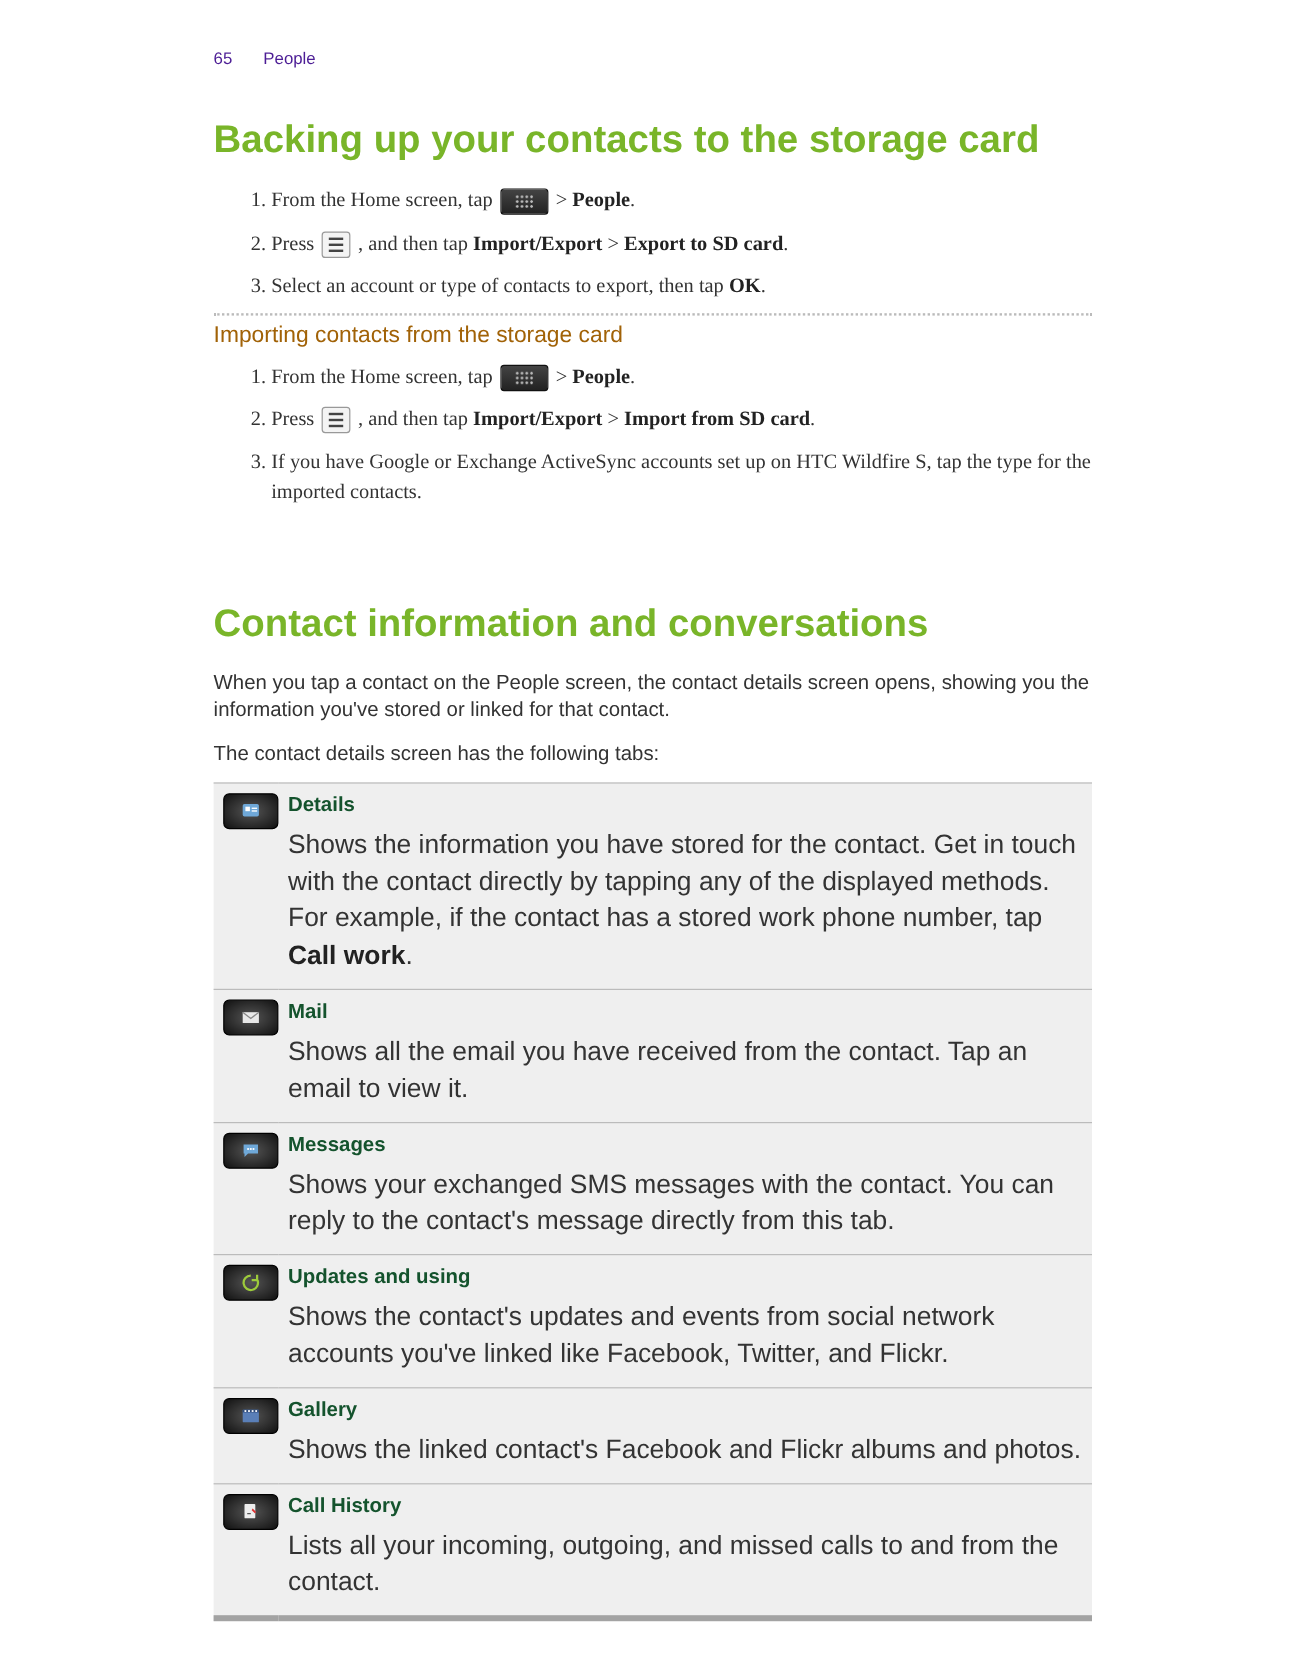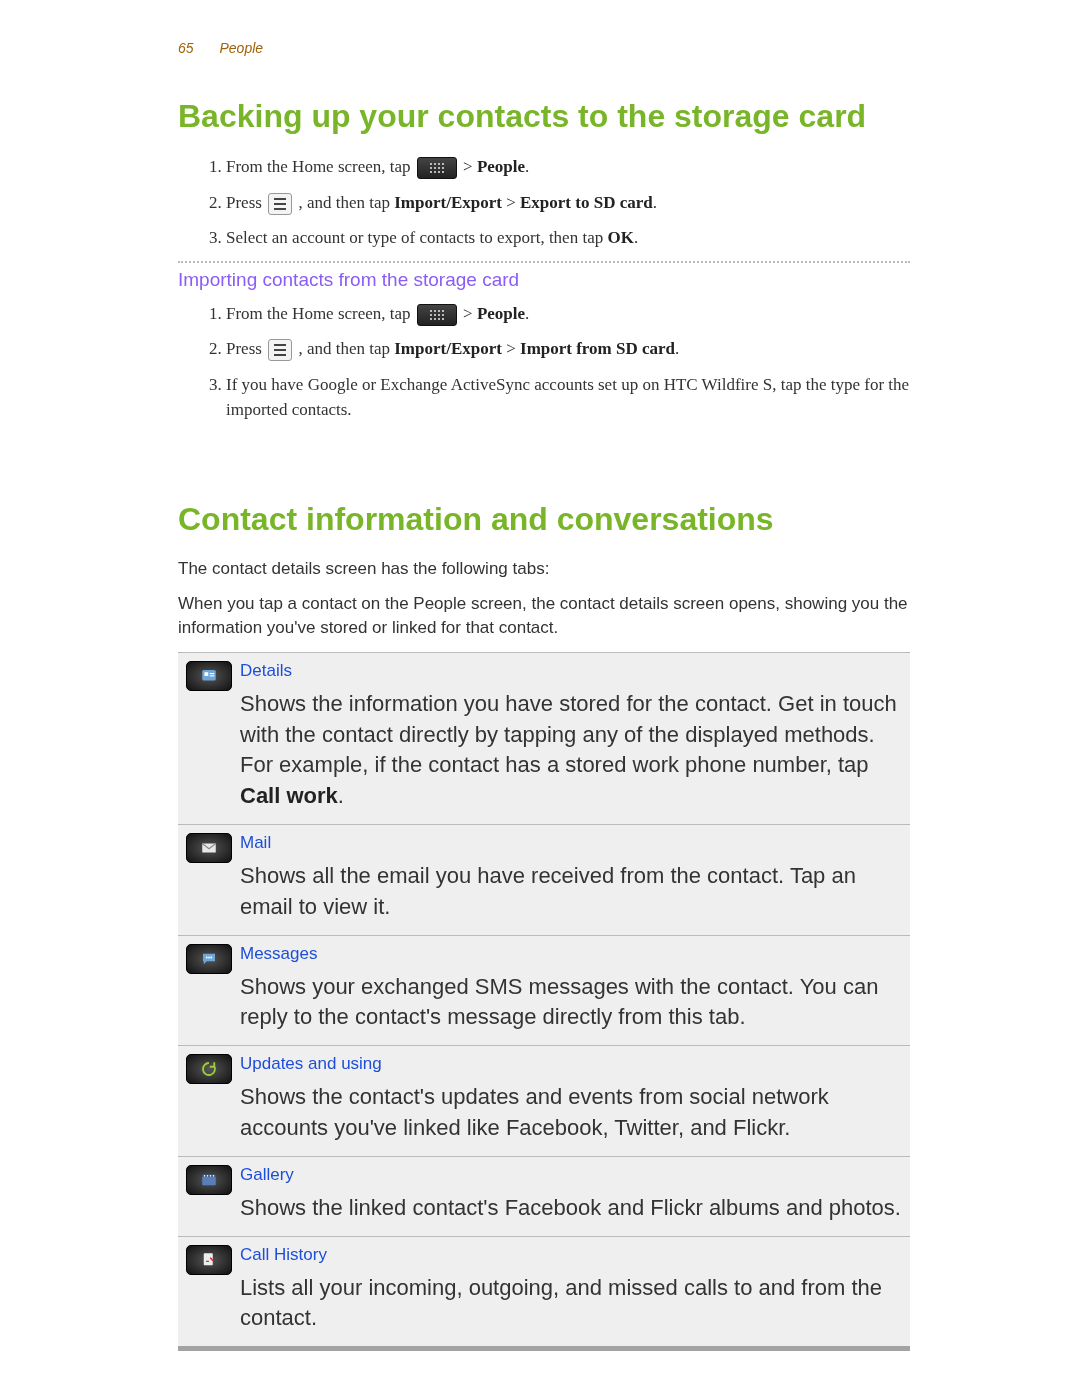--- a/index.html
+++ b/index.html
@@ -8,23 +8,22 @@
     background: #fff;
     font-family: "Helvetica Neue", Helvetica, Arial, sans-serif;
     color: #333;
     width: 1080px;
   }
   .page {
     padding: 40px 170px 60px 178px;
   }
   .header-row {
     font-size: 14px;
-    color: #a16207;
+    color: #4c1d95;
     margin-bottom: 40px;
-    font-style: italic;
   }
   .header-row span { display:inline-block; }
   .page-num { margin-right: 22px; }
   h1.green {
     color: #79b529;
     font-size: 32px;
     font-weight: 600;
     margin: 18px 0 18px 0;
     line-height:1.25;
   }
@@ -77,21 +76,21 @@
     height:2px;
     background:#444;
     box-shadow: 0 5px 0 #444, 0 10px 0 #444;
   }
   hr.dotted {
     border:none;
     border-top: 2px dotted #bbb;
     margin: 6px 0 6px 0;
   }
   h3.subgreen {
-    color:#8b5cf6;
+    color:#a16207;
     font-weight:500;
     font-size:19px;
     margin: 6px 0 10px 0;
   }
   p.body {
     font-size:17px;
     line-height:1.4;
     margin: 0 0 12px 0;
   }
   
@@ -111,21 +110,21 @@
   .tab-icon {
     width:44px; height:28px;
     border-radius:5px;
     background: radial-gradient(ellipse at center,#555 0%, #111 100%);
     border:1px solid #000;
     display:flex;
     align-items:center;
     justify-content:center;
   }
   .tab-icon svg { width:20px; height:18px; }
-  .tab-title { font-weight:400; font-size:17px; color:#1d4ed8; margin-bottom:8px;}
+  .tab-title { font-weight:700; font-size:17px; color:#14532d; margin-bottom:8px;}
   .tab-desc { font-size:22px; line-height:1.4; color:#333;}
 </style>
 </head>
 <body>
 
 <div class="page">
 
   <div class="header-row">
     <span class="page-num">65</span>
     <span>People</span>
@@ -157,22 +156,22 @@
     <li>
       <span>Press </span><span class="menu-icon"></span><span> , and then tap </span><span class="bold">Import/Export</span><span> &gt; </span><span class="bold">Import from SD card</span>.
     </li>
     <li>
       <span>If you have Google or Exchange ActiveSync accounts set up on HTC Wildfire S, tap the type for the imported contacts.</span>
     </li>
   </ol>
 
   <h1 class="green" style="margin-top:76px;">Contact information and conversations</h1>
 
+  <p class="body">When you tap a contact on the People screen, the contact details screen opens, showing you the information you've stored or linked for that contact.</p>
   <p class="body">The contact details screen has the following tabs:</p>
-  <p class="body">When you tap a contact on the People screen, the contact details screen opens, showing you the information you've stored or linked for that contact.</p>
 
   <table class="tabs-table">
 
     <tbody>
         <tr>
       <td class="iconcell">
         <div class="tab-icon">
           <svg viewBox="0 0 24 24">
                 <rect x="3" y="4" width="18" height="14" rx="2" fill="#6fa8d8"></rect>
                 <rect x="6" y="7" width="5" height="5" fill="#fff"></rect>

